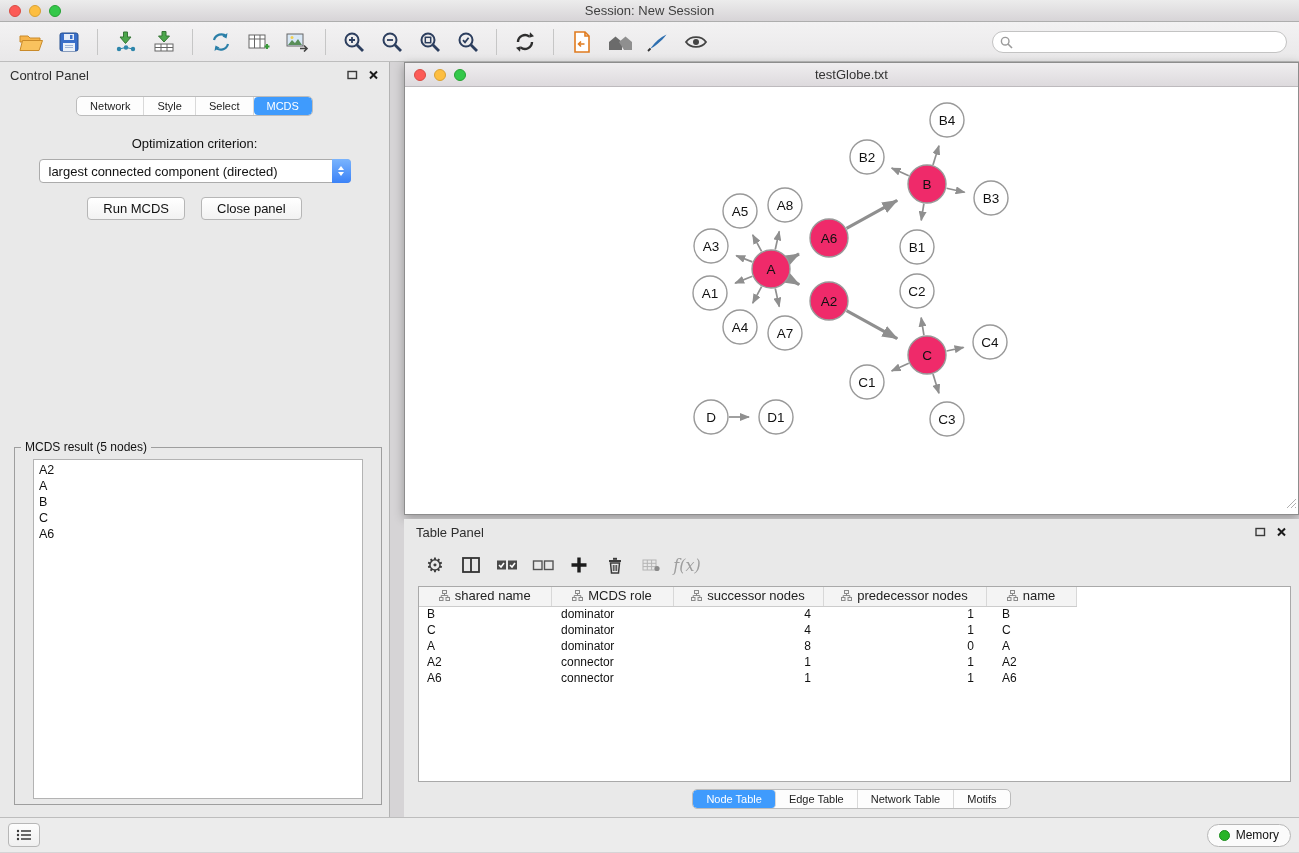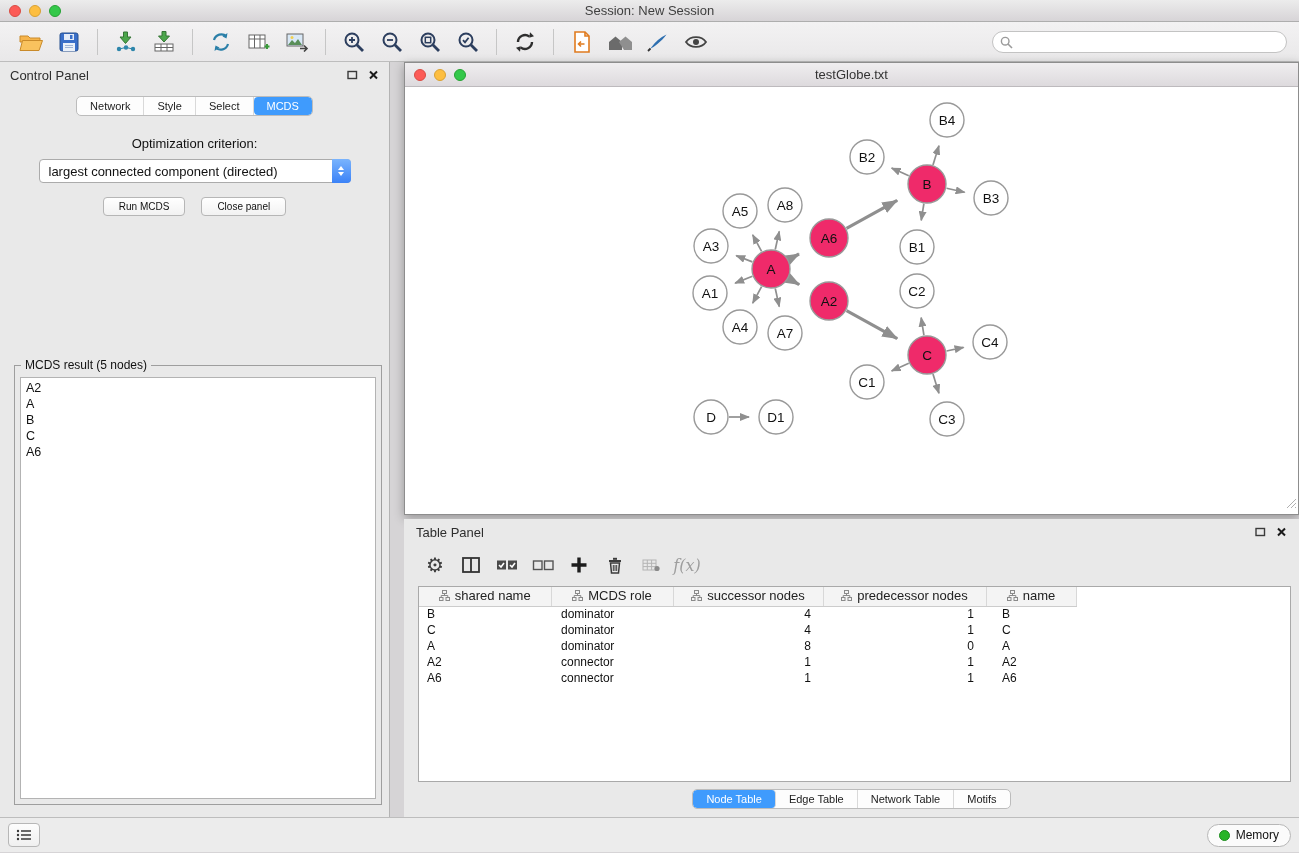--- a/index.html
+++ b/index.html
@@ -59,24 +59,24 @@
   .dd-stepper { position:absolute; right:-1px; top:-1px; bottom:-1px; width:19px;
     border-radius:0 4px 4px 0; background:linear-gradient(#7ab4fd,#3b82f7);
     display:flex; flex-direction:column; align-items:center; justify-content:center; gap:2px; }
   .dd-stepper span { width:0; height:0; border-left:3.5px solid transparent;
     border-right:3.5px solid transparent; }
   .dd-up   { border-bottom:4px solid #fff; }
   .dd-down { border-top:4px solid #fff; }
 
   .cp-buttons { display:flex; justify-content:center; gap:16px; margin-top:14px; }
   .btn { background:linear-gradient(#ffffff,#f2f2f2); border:1px solid #b6b6b6;
-    border-radius:4px; padding:3px 15px; font-size:10px; color:#111; cursor:default; }
-
-  .result-box { margin:auto 7px 12px 14px; height:440px; border:1px solid #9e9e9e;
-    position:relative; padding:11px 5px 5px; }
+    border-radius:4px; padding:3px 15px; font-size:13px; color:#111; cursor:default; }
+
+  .result-box { margin:auto 7px 12px 14px; height:358px; border:1px solid #9e9e9e;
+    position:relative; padding:11px 18px 5px; }
   .result-legend { position:absolute; top:-8px; left:6px; background:#e9e9e9;
     padding:0 4px; font-size:12px; color:#111; }
   .result-list { height:100%; background:#fff; border:1px solid #b3b3b3;
     overflow-y:auto; padding:2px 0; }
   .result-item { font-size:12.5px; color:#111; padding:0 5px; line-height:16px; }
 
   
   .right-area { flex:1; padding-left:14px; display:flex; flex-direction:column;
     background:#d6d4d6; }
 

